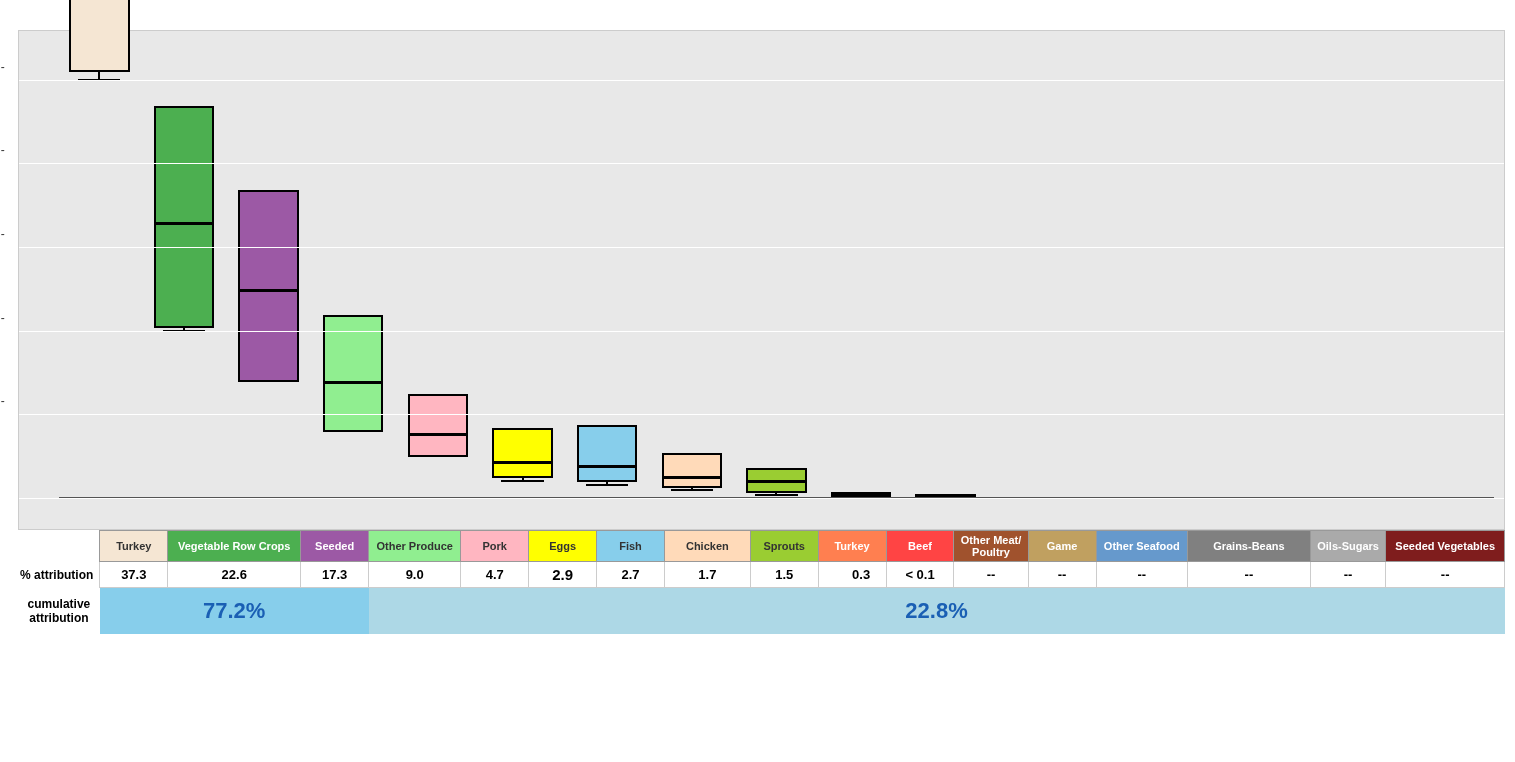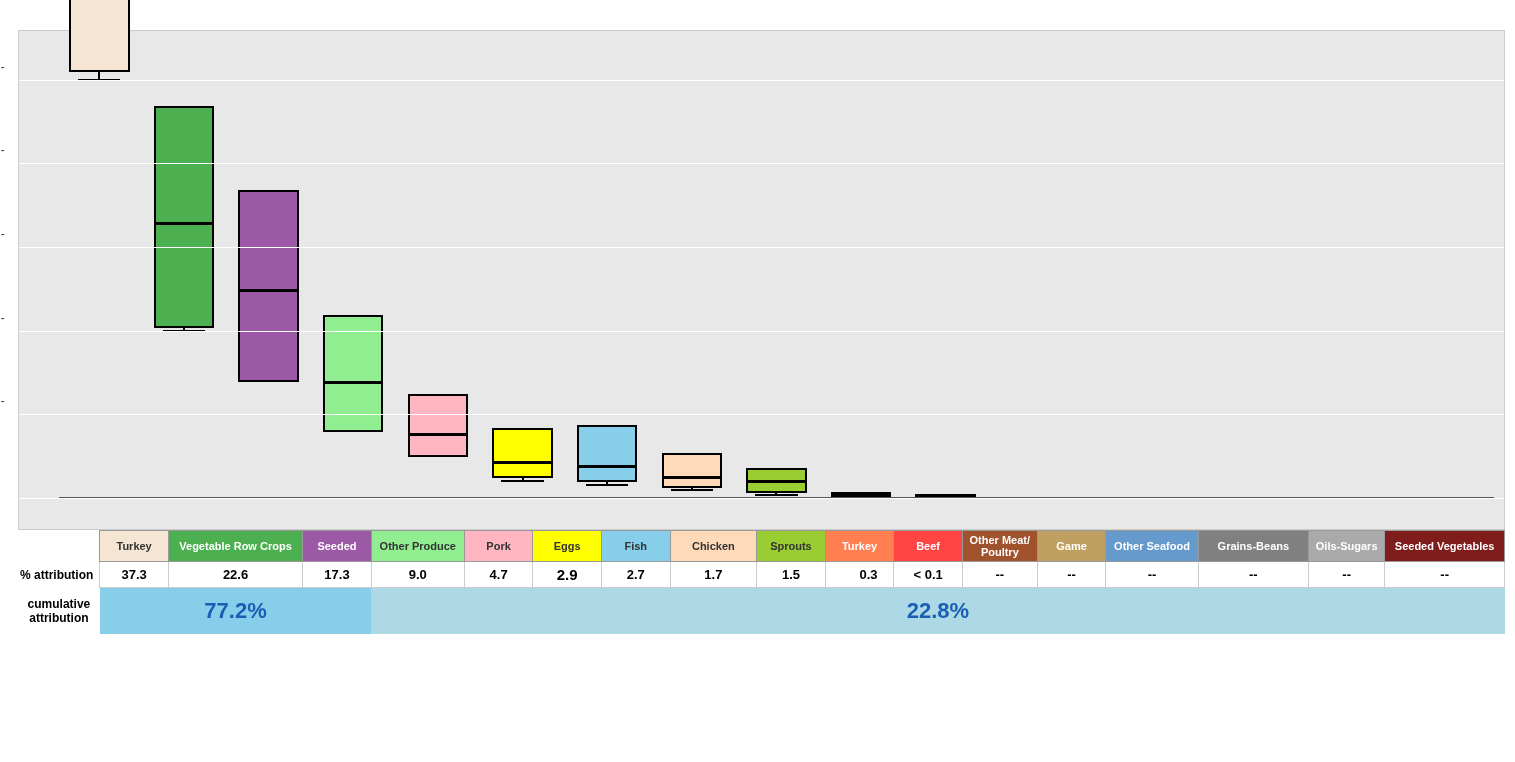--- a/index.html
+++ b/index.html
@@ -304,21 +304,21 @@
               <td class="cat-header" style="background-color: rgb(255, 182, 193); color: rgb(51, 51, 51); font-size: 11px; font-weight: bold; padding: 3px 2px; border: 1px solid rgb(153, 153, 153); min-width: 60px; margin-top: 37px;">Pork</td>
               <td class="cat-header" style="background-color: rgb(255, 255, 0); color: rgb(51, 51, 51); font-size: 11px; font-weight: bold; padding: 3px 2px; border: 1px solid rgb(153, 153, 153); min-width: 60px;">Eggs</td>
               <td class="cat-header" style="background-color: rgb(135, 206, 235); color: rgb(51, 51, 51); font-size: 11px; font-weight: bold; padding: 3px 2px; border: 1px solid rgb(153, 153, 153); min-width: 60px;">Fish</td>
               <td class="cat-header" style="background-color: rgb(255, 218, 185); color: rgb(51, 51, 51); font-size: 11px; font-weight: bold; padding: 3px 16px; border: 1px solid rgb(153, 153, 153); min-width: 60px;">Chicken</td>
               <td class="cat-header" style="background-color: rgb(154, 205, 50); color: rgb(51, 51, 51); font-size: 11px; font-weight: bold; padding: 0 2px; border: 1px solid rgb(153, 153, 153); min-width: 60px;">Sprouts</td>
               <td class="cat-header" style="background-color: rgb(255, 127, 80); color: rgb(255, 255, 255); font-size: 11px; font-weight: bold; padding: 3px 2px; border: 1px solid rgb(153, 153, 153); min-width: 60px;">Turkey</td>
               <td class="cat-header" style="background-color: rgb(255, 68, 68); color: rgb(255, 255, 255); font-size: 11px; font-weight: bold; padding: 3px 2px; border: 1px solid rgb(153, 153, 153); min-width: 60px;">Beef</td>
               <td class="cat-header" style="background-color: rgb(160, 82, 45); color: rgb(255, 255, 255); font-size: 11px; font-weight: bold; padding: 3px 2px; border: 1px solid rgb(153, 153, 153); min-width: 60px;">Other Meat/<br> Poultry</td>
               <td class="cat-header" style="background-color: rgb(192, 160, 96); color: rgb(255, 255, 255); font-size: 11px; font-weight: bold; padding: 3px 2px; border: 1px solid rgb(153, 153, 153); min-width: 60px;">Game</td>
               <td class="cat-header" style="background-color: rgb(102, 153, 204); color: rgb(255, 255, 255); font-size: 11px; font-weight: bold; padding: 3px 2px; border: 1px solid rgb(153, 153, 153); min-width: 60px;">Other Seafood</td>
-              <td class="cat-header" style="background-color: rgb(128, 128, 128); color: rgb(255, 255, 255); font-size: 11px; font-weight: bold; padding: 3px 12px; border: 1px solid rgb(153, 153, 153); min-width: 60px;">Grains-Beans</td>
+              <td class="cat-header" style="background-color: rgb(128, 128, 128); color: rgb(255, 255, 255); font-size: 11px; font-weight: bold; padding: 3px 18px; border: 1px solid rgb(153, 153, 153); min-width: 60px;">Grains-Beans</td>
               <td class="cat-header" style="background-color: rgb(170, 170, 170); color: rgb(255, 255, 255); font-size: 11px; font-weight: bold; padding: 3px 2px; border: 1px solid rgb(153, 153, 153); min-width: 60px;">Oils-Sugars</td>
               <td class="cat-header" style="background-color: #7f1d1d; color: rgb(255, 255, 255); font-size: 11px; font-weight: bold; padding: 3px 2px; border: 1px solid rgb(153, 153, 153); min-width: 60px;">Seeded Vegetables</td>
             </tr>
         </thead>
         <tbody>
           <tr id="attr-row">
             <td class="label-cell">% attribution</td>
           <td class="attr-value" style="font-weight: bold; font-size: 13px;">37.3</td>
               <td class="attr-value" style="font-weight: bold; font-size: 13px;">22.6</td>
               <td class="attr-value" style="font-weight: bold; font-size: 13px;">17.3</td>

